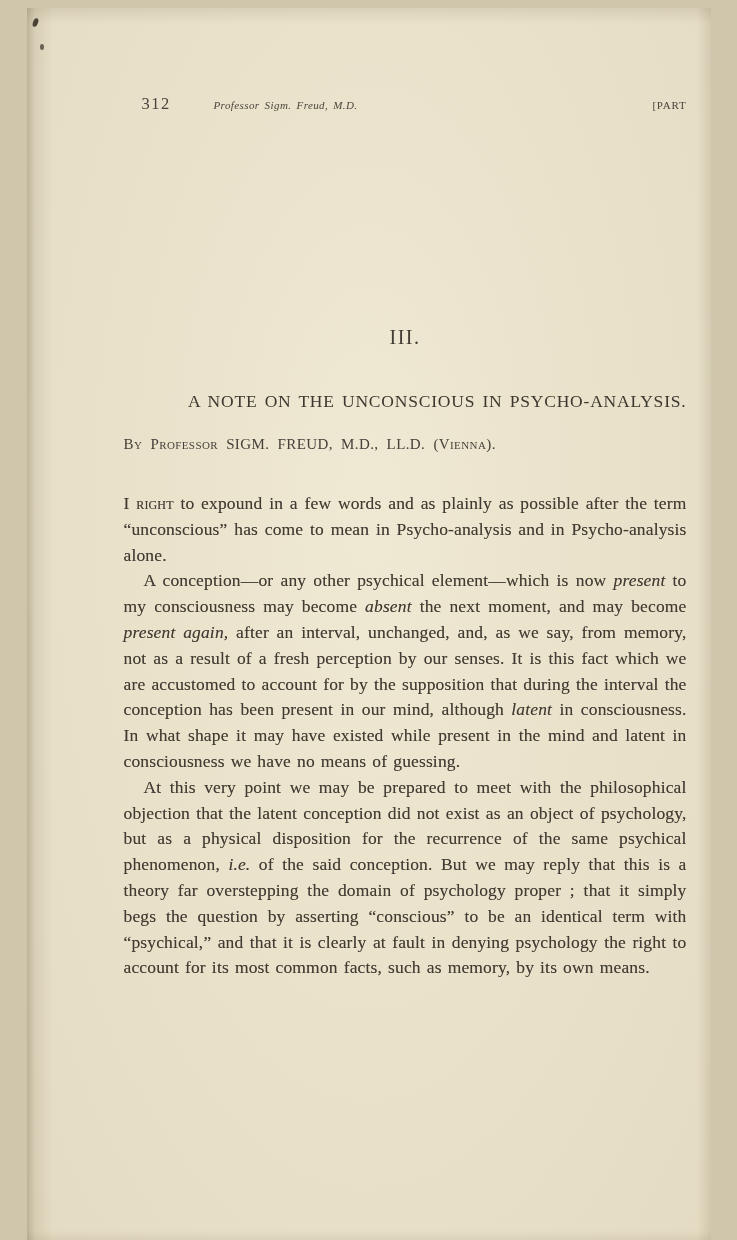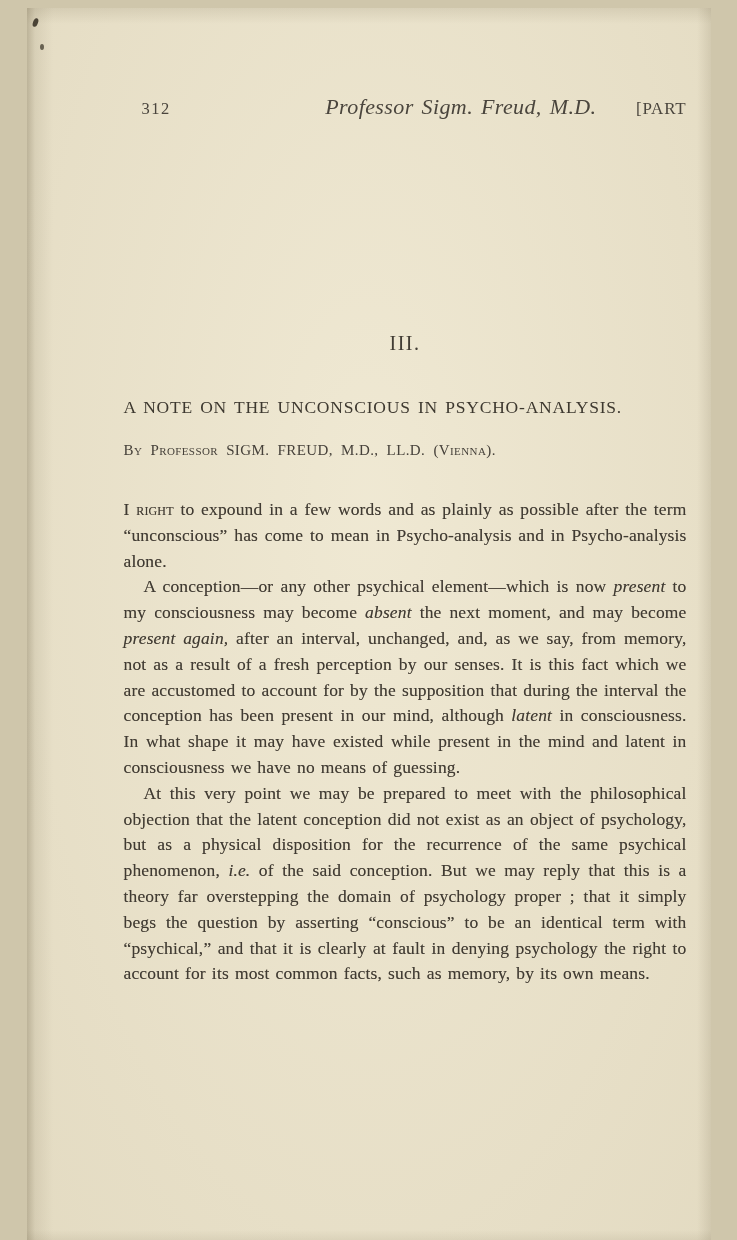--- a/index.html
+++ b/index.html
@@ -41,45 +41,45 @@
     color: #4a453d;
   }
   .folio {
     width: 90px;
     padding-left: 18px;
     letter-spacing: 1.5px;
     box-sizing: border-box;
   }
   .running-title {
     flex: 1;
-    text-align: right;
+    text-align: left;
     font-style: italic;
-    font-size: 22px;
+    font-size: 11px;
     letter-spacing: 0.4px;
     word-spacing: 2px;
   }
   .part-label {
     width: 90px;
     text-align: right;
-    font-size: 17px;
+    font-size: 11px;
     letter-spacing: 0.8px;
   }
 
   .article { display: block; }
 
   .section-number {
     margin-top: 212px;
     text-align: center;
     font-size: 20px;
     letter-spacing: 1.5px;
     color: #423d35;
   }
   .article-title {
     margin: 42px 0 0 0;
-    text-align: left;
+    text-align: right;
     font-size: 17.5px;
     font-weight: normal;
     letter-spacing: 0.8px;
     word-spacing: 2px;
     color: #3d382f;
   }
   .byline {
     margin: 24px 0 0 0;
     text-align: left;
     font-size: 15px;

